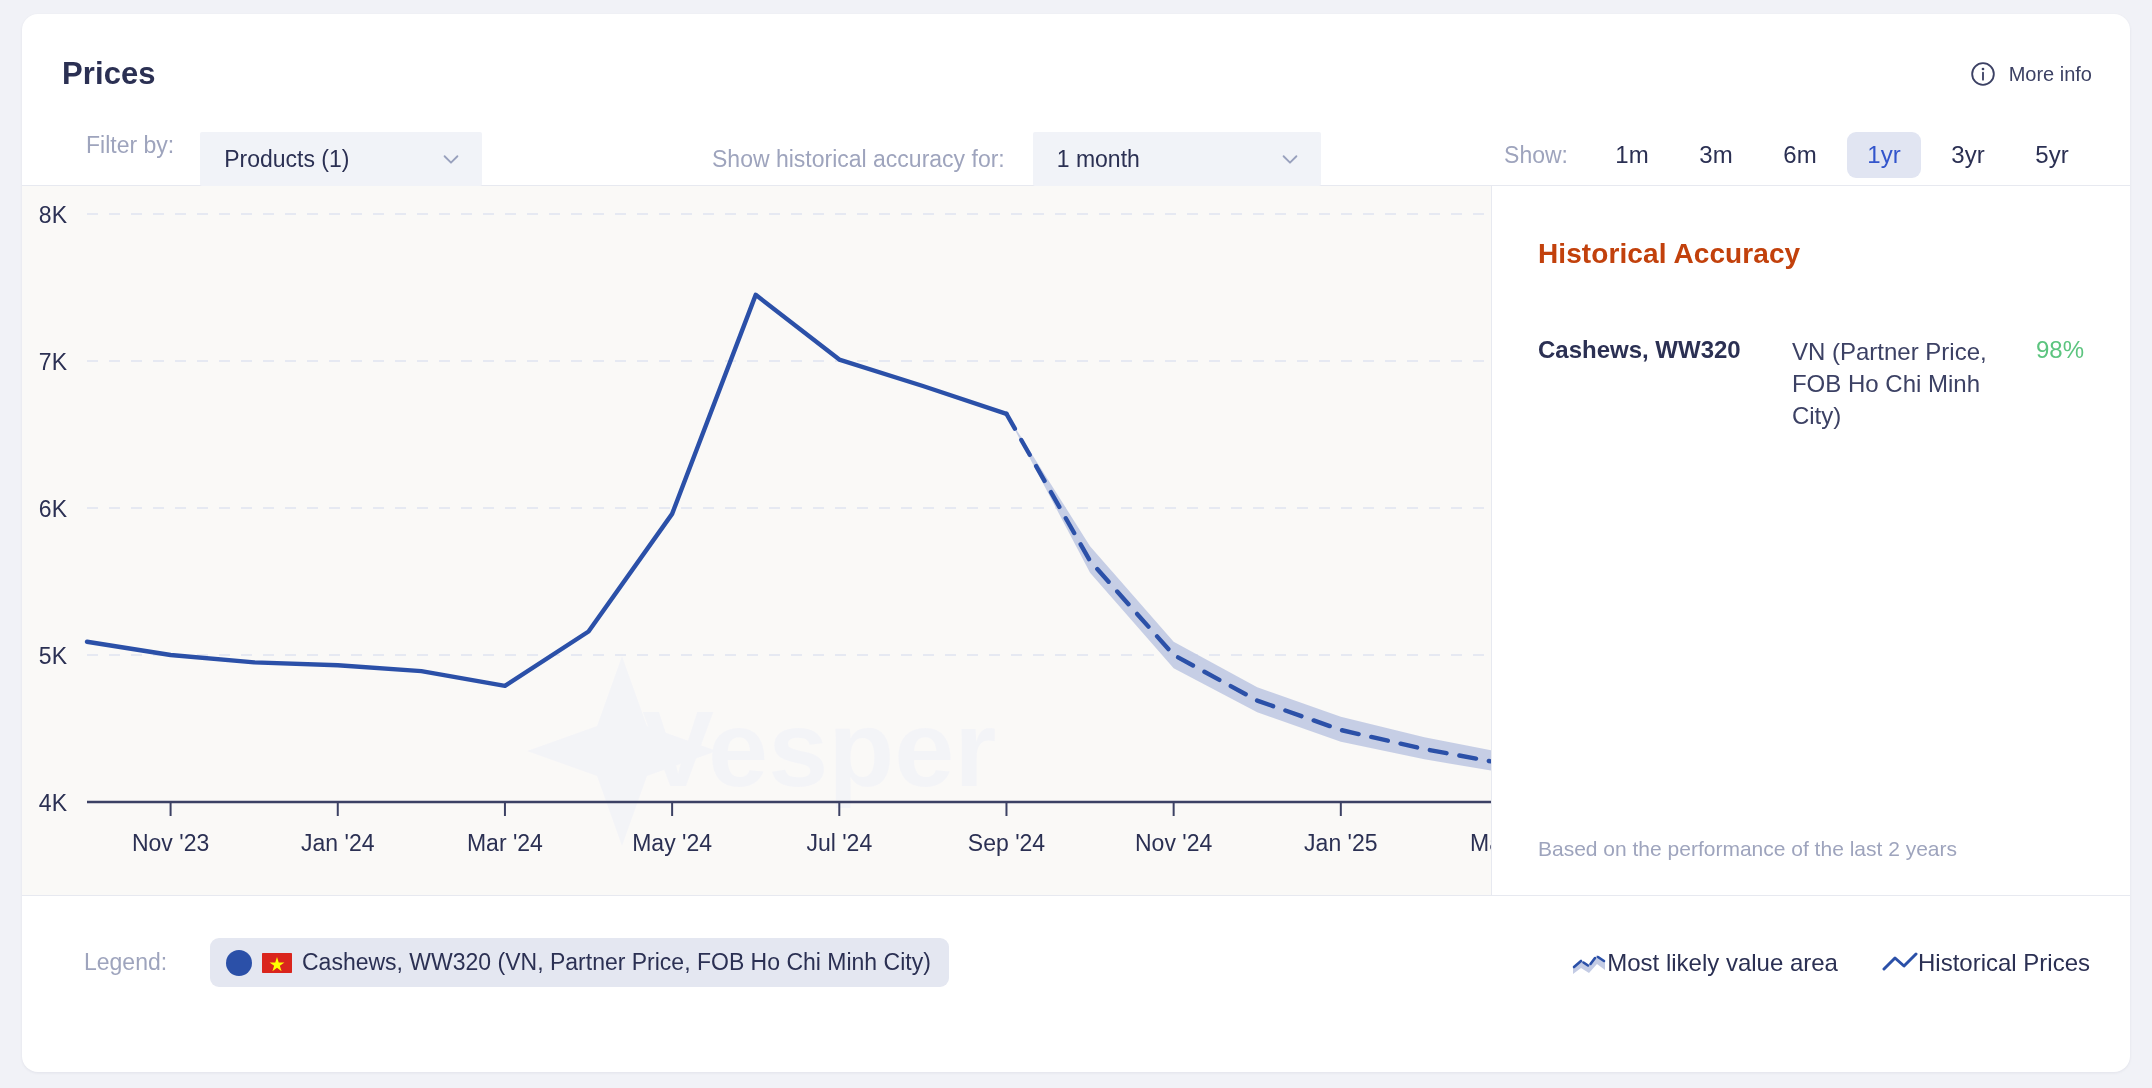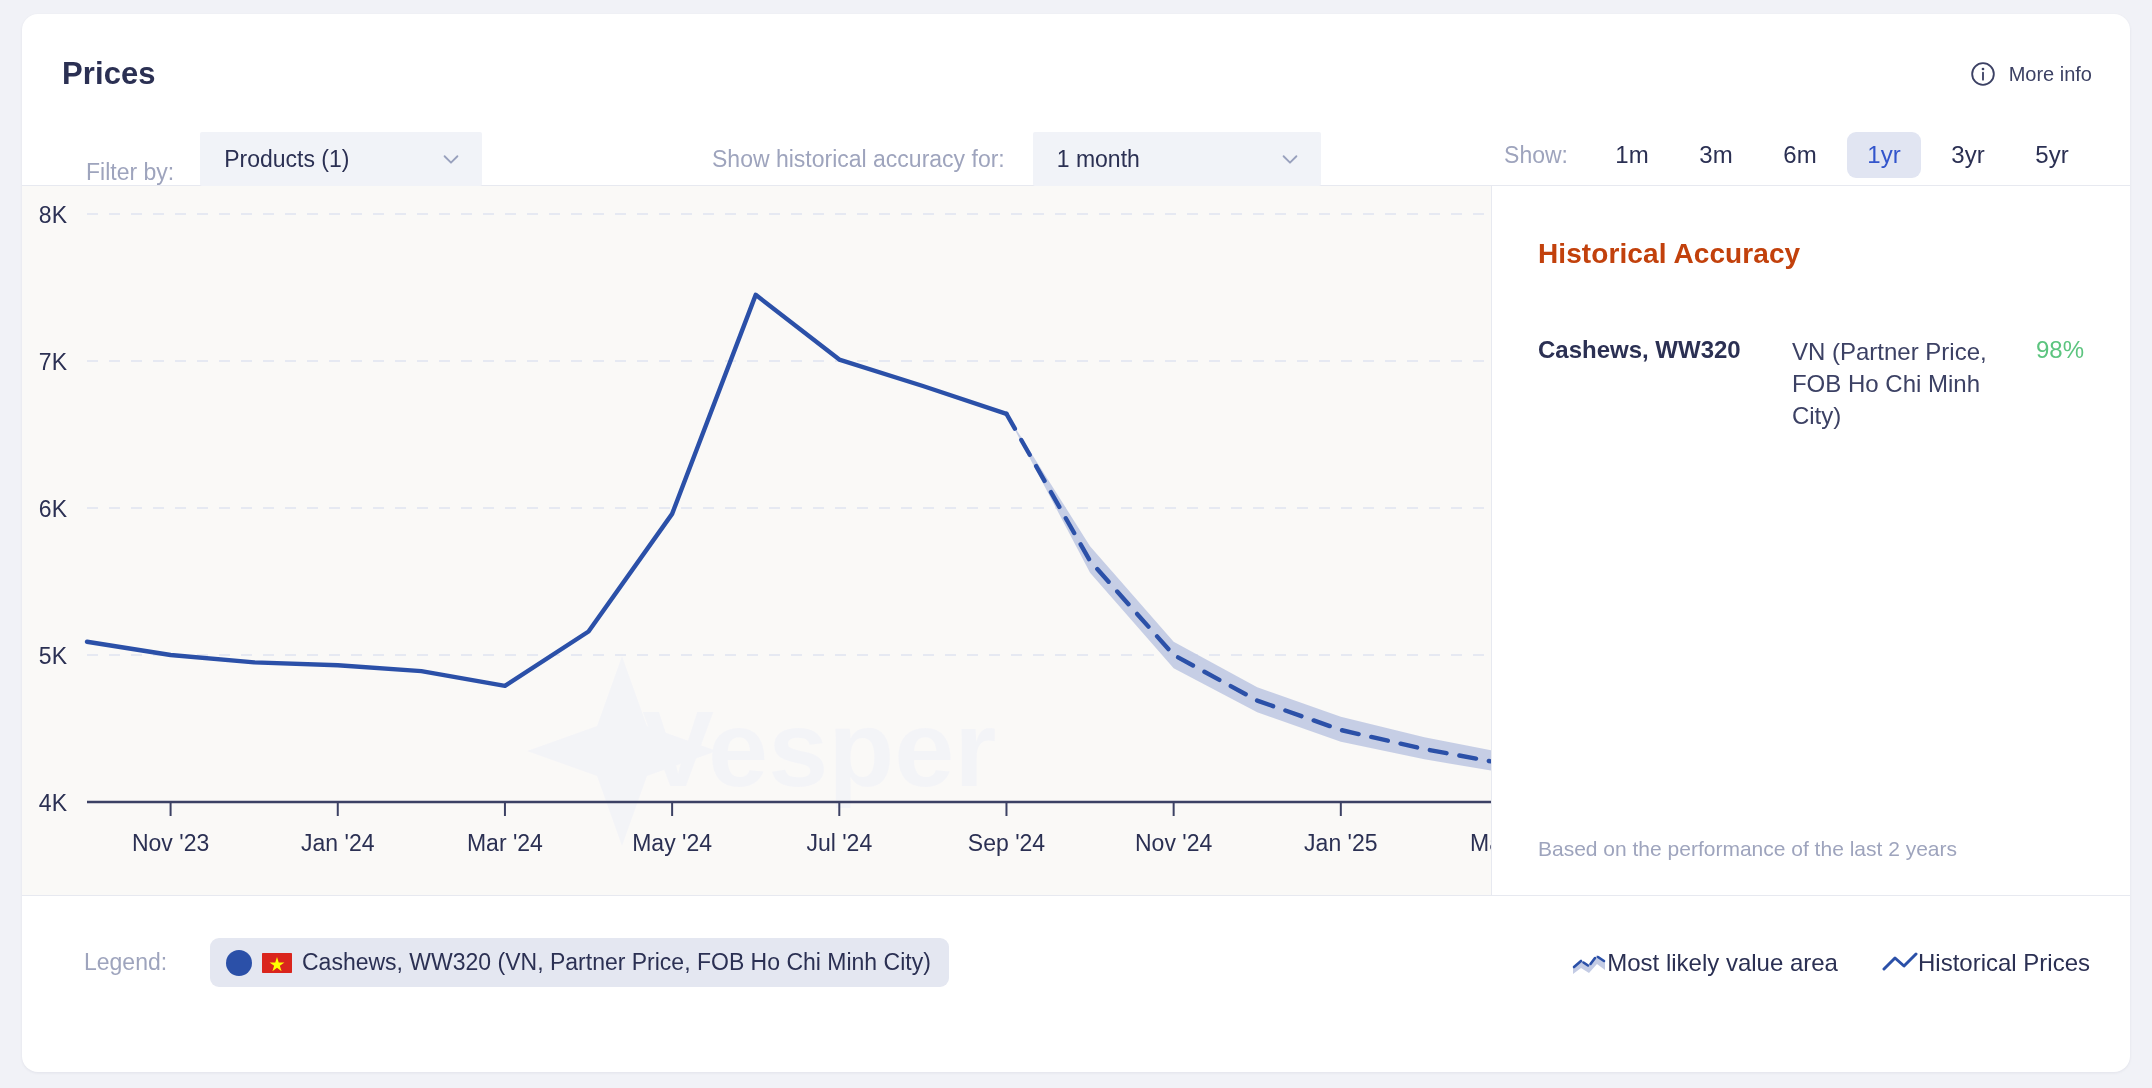--- a/index.html
+++ b/index.html
@@ -46,21 +46,21 @@
   }
   .select {
     height: 54px; border-radius: 2px; background: #f1f3f8;
     display: flex; align-items: center;
     padding: 0 20px 0 24px;
     color: #2b3053; font-size: 23px; cursor: pointer;
     justify-content: space-between;
   }
   .chev { width: 22px; height: 22px; margin-left: 22px; flex: none; }
 
-  #filter-group { position:absolute; left:64px; top:0; display:flex; align-items:flex-end; gap:26px; }
+  #filter-group { position:absolute; left:64px; top:0; display:flex; align-items:flex-start; gap:26px; }
   #filter-select { width: 282px; }
   #accuracy-group { position:absolute; left:690px; top:0; display:flex; align-items:center; gap:28px; }
   #accuracy-select { width: 288px; }
 
   #range-group {
     position: absolute; right: 36px; top: 0;
     display: flex; align-items: center; gap: 0;
   }
   #range-group .lbl-muted { margin-right: 22px; }
   .range-btn {

